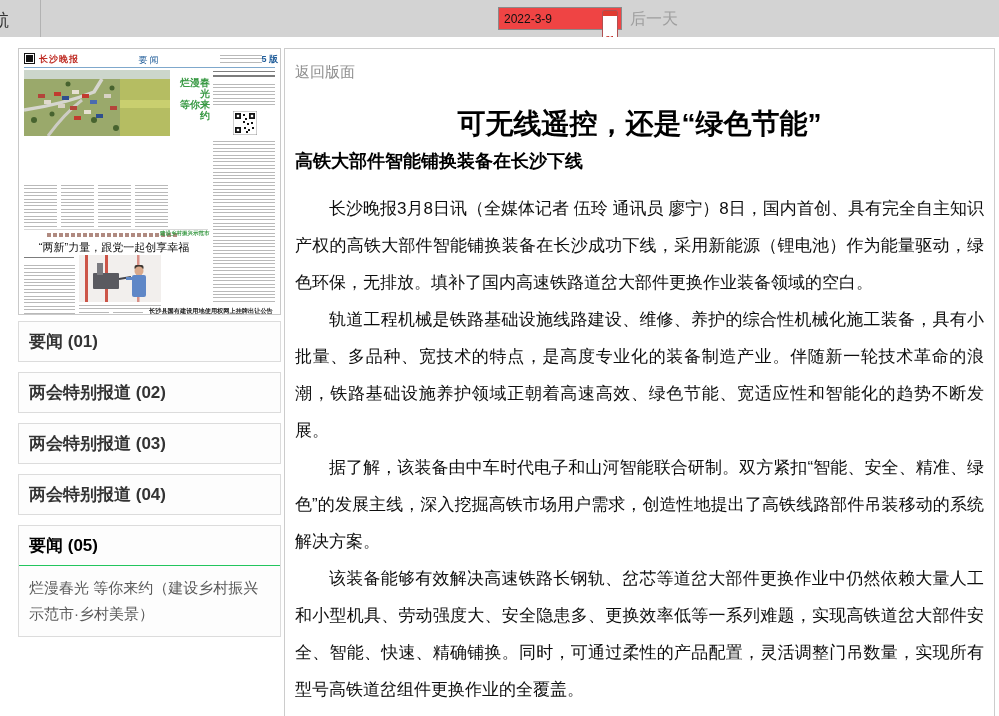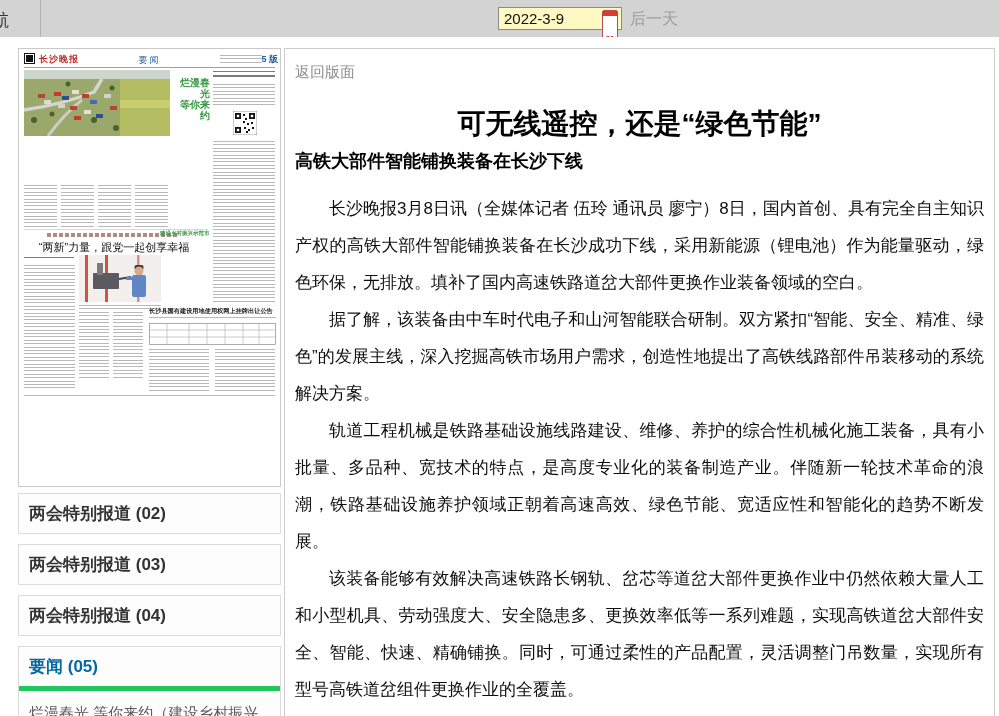--- a/index.html
+++ b/index.html
@@ -8,34 +8,34 @@
   body { position:relative; }
 
   
   .topbar { position:absolute; left:0; top:0; width:999px; height:37px;
             background:#d3d3d3; overflow:hidden; }
   .nav-partial { position:absolute; left:-8px; top:9px; font-size:17px; color:#333; }
   .topbar-divider { position:absolute; left:40px; top:0; width:1px; height:37px; background:#b2b2b2; }
   .pub-date { position:absolute; left:64px; top:9px; font-size:16px; color:#101010; }
   .prev-day { position:absolute; left:443px; top:9px; font-size:16px; color:#1a1a1a; cursor:pointer; text-decoration:none;margin-top:44px; }
   .date-wrap { position:absolute; left:498px; top:7px; width:124px; height:23px; }
-  .date-input { width:100%; height:100%; border:1px solid #8a8a8a; background:#fef9c3;
-                font-size:15px; padding:0 24px 0 5px; color:#111;
+  .date-input { width:100%; height:100%; border:1px solid #8a8a8a; background:#ef4444;
+                font-size:12px; padding:0 24px 0 5px; color:#111;
                 font-family:"Liberation Sans",sans-serif; }
   .cal-icon { position:absolute; right:4px; top:3px; width:16px; height:35px;
               border:1px solid #b05050; border-radius:2px; background:#fff; cursor:pointer; }
   .cal-top { position:absolute; left:0; top:0; right:0; height:5px; background:#e03a2f; }
   .cal-num { position:absolute; left:0; right:0; bottom:0; height:10px; text-align:center;
              font-size:8px; font-weight:bold; color:#c3271d; line-height:10px; }
   .next-day { position:absolute; left:630px; top:9px; font-size:16px; color:#9e9e9e; }
 
   
   .sidebar { position:absolute; left:18px; top:48px; width:263px; }
 
-  .thumb { position:relative; width:263px; height:439px; border:1px solid #c9c9c9;
+  .thumb { position:relative; width:263px; height:267px; border:1px solid #c9c9c9;
            background:#fff; overflow:hidden; cursor:pointer; }
   .tl      { background:repeating-linear-gradient(to bottom,#b9b9b9 0 1px,transparent 1px 3.4px); }
   .tl-dark { background:repeating-linear-gradient(to bottom,#7c7c7c 0 1.4px,transparent 1.4px 4.5px); }
   .microbar{ background:repeating-linear-gradient(to right,#cf9a6a 0 5px,transparent 5px 7px); }
   .thumb .abs { position:absolute; }
 
   .mast-logo  { left:5px; top:4px; width:11px; height:11px; background:#141414;
                 box-shadow:inset 0 0 0 1px #141414, inset 0 0 0 2px #fff; }
   .mast-title { left:20px; top:4px; font-size:9px; font-weight:bold; color:#c03028; letter-spacing:1px; }
   .mast-sec   { left:0; right:0; top:5px; text-align:center; font-size:9px; color:#1f5c99; letter-spacing:2px; }
@@ -79,22 +79,22 @@
   .notice-table { left:130px; top:274px; width:127px; height:22px; }
   .ncol1 { left:130px; top:300px; width:60px; height:42px; }
   .ncol2 { left:196px; top:300px; width:60px; height:42px; }
   .footer-bar { left:5px; top:346px; width:251px; height:3px; }
 
   
   .section-list { margin-top:6px; }
   .section-box { border:1px solid #dcdcdc; background:#fdfdfd; padding:8px 10px;
                  font-size:17px; font-weight:bold; color:#333; margin-bottom:10px; cursor:pointer; }
   .expanded { border:1px solid #dcdcdc; background:#fdfdfd; margin-bottom:10px; }
-  .expanded .sec-head { padding:8px 10px; font-size:17px; font-weight:bold; color:#0369a1;
-                        border-bottom:5px solid #22c55e; cursor:pointer; }
+  .expanded .sec-head { padding:8px 10px; font-size:17px; font-weight:bold; color:#000000;
+                        border-bottom:1px solid #22c55e; cursor:pointer; }
   .article-item { padding:9px 10px; font-size:15px; color:#5a5a5a; line-height:26px; cursor:pointer; }
 
   
   .main-panel { position:absolute; left:284px; top:48px; width:711px; height:1100px;
                 border:1px solid #ccc; background:#fff; padding:14px 10px; }
   .back-link { font-size:15px; color:#8f8f8f; cursor:pointer; text-decoration:none; display:inline-block; }
   .article-title { text-align:center; font-size:28px; font-weight:bold; color:#000; margin-top:23px; }
   .article-subtitle { text-align:left; font-size:18px; font-weight:bold; color:#000; margin-top:6px; }
   .article-body { margin-top:17px; }
   .article-body p { font-size:17px; line-height:37px; color:#0e0e0e; text-align:justify;
@@ -229,36 +229,37 @@
       <line x1="76" y1="0" x2="76" y2="22" stroke="#aaa" stroke-width="0.6"></line>
       <line x1="94" y1="0" x2="94" y2="22" stroke="#aaa" stroke-width="0.6"></line>
       <line x1="110" y1="0" x2="110" y2="22" stroke="#aaa" stroke-width="0.6"></line>
     </svg>
     <span class="abs ncol1 tl"></span>
     <span class="abs ncol2 tl"></span>
     <span class="abs footer-bar tl"></span>
   </div>
 
   <div class="section-list">
+    <div class="section-box">要闻 (01)</div>
     <div class="section-box">两会特别报道 (02)</div>
     <div class="section-box">两会特别报道 (03)</div>
     <div class="section-box">两会特别报道 (04)</div>
 
     <div class="expanded">
       <div class="sec-head">要闻 (05)</div>
       <div class="article-item">烂漫春光 等你来约（建设乡村振兴示范市·乡村美景）</div>
 
     </div>
   </div>
 </div>
 
 <div class="main-panel">
   <a class="back-link">返回版面</a>
   <h1 class="article-title">可无线遥控，还是“绿色节能”</h1>
   <h2 class="article-subtitle">高铁大部件智能铺换装备在长沙下线</h2>
   <div class="article-body">
     <p>长沙晚报3月8日讯（全媒体记者 伍玲 通讯员 廖宁）8日，国内首创、具有完全自主知识产权的高铁大部件智能铺换装备在长沙成功下线，采用新能源（锂电池）作为能量驱动，绿色环保，无排放。填补了国内高速铁路道岔大部件更换作业装备领域的空白。</p>
+    <p>轨道工程机械是铁路基础设施线路建设、维修、养护的综合性机械化施工装备，具有小批量、多品种、宽技术的特点，是高度专业化的装备制造产业。伴随新一轮技术革命的浪潮，铁路基础设施养护领域正朝着高速高效、绿色节能、宽适应性和智能化的趋势不断发展。</p>
     <p>据了解，该装备由中车时代电子和山河智能联合研制。双方紧扣“智能、安全、精准、绿色”的发展主线，深入挖掘高铁市场用户需求，创造性地提出了高铁线路部件吊装移动的系统解决方案。</p>
-    <p>轨道工程机械是铁路基础设施线路建设、维修、养护的综合性机械化施工装备，具有小批量、多品种、宽技术的特点，是高度专业化的装备制造产业。伴随新一轮技术革命的浪潮，铁路基础设施养护领域正朝着高速高效、绿色节能、宽适应性和智能化的趋势不断发展。</p>
     <p>该装备能够有效解决高速铁路长钢轨、岔芯等道岔大部件更换作业中仍然依赖大量人工和小型机具、劳动强度大、安全隐患多、更换效率低等一系列难题，实现高铁道岔大部件安全、智能、快速、精确铺换。同时，可通过柔性的产品配置，灵活调整门吊数量，实现所有型号高铁道岔组件更换作业的全覆盖。</p>
     <p>该装备采用无线遥控同步动作作业技术，实现全程机械化作业，在同工况下，施工人员较行业内现有设备减少三分之一，施工时间缩短20%以上。</p>
   </div>
 </div>
 
 </body></html>

